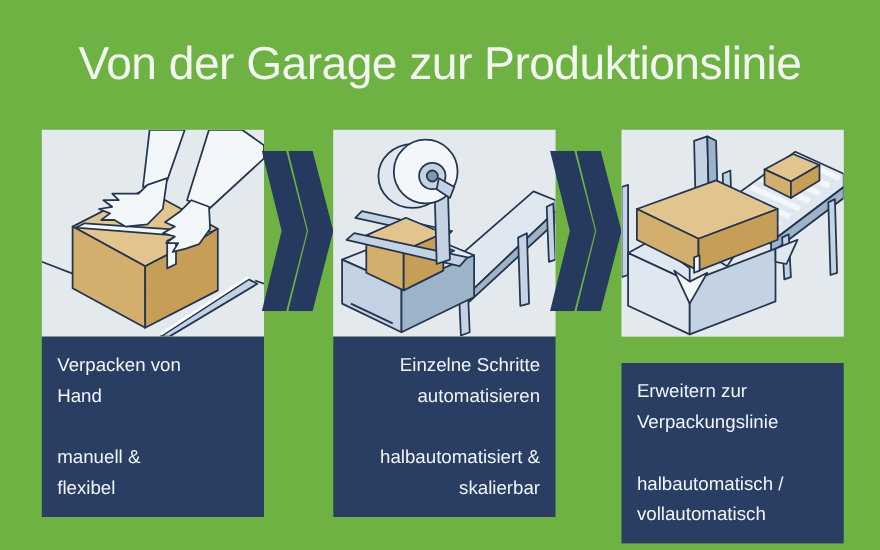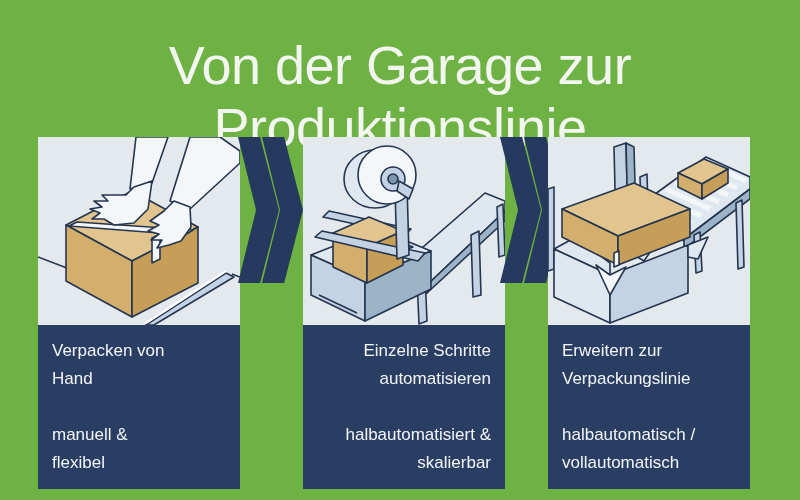--- a/index.html
+++ b/index.html
@@ -12,30 +12,30 @@
   }
   html,body{margin:0;padding:0;}
   body{font-family:"Liberation Sans","DejaVu Sans",sans-serif;}
   .canvas{
     position:relative;width:800px;height:500px;overflow:hidden;
     background:var(--background);
   }
   .title{
     position:absolute;top:34px;left:0;width:800px;
     text-align:center;
-    font-size:54px;letter-spacing:-0.5px;font-weight:normal;
+    font-size:42px;letter-spacing:-0.5px;font-weight:normal;
     color:var(--title-color);margin:0;
   }
   .panel{
     position:absolute;top:118px;width:202px;height:345px;
-    display:flex;flex-direction:column;margin-top:19px;
+    display:flex;flex-direction:column;
   }
   .panel.p1{left:38px;}
   .panel.p2{left:303px;text-align:right;}
-  .panel.p3{left:548px;}
+  .panel.p3{left:565px;gap:24px;}
   .illo{
     height:188px;background:var(--illustration-bg);flex:none;overflow:hidden;
   }
   .illo svg{display:block;}
   .caption{
     flex:1;background:var(--caption-bg);color:var(--caption-color);
     font-size:17px;line-height:28px;
     padding:12px 14px;white-space:pre-line;
   }
   .arrow{

